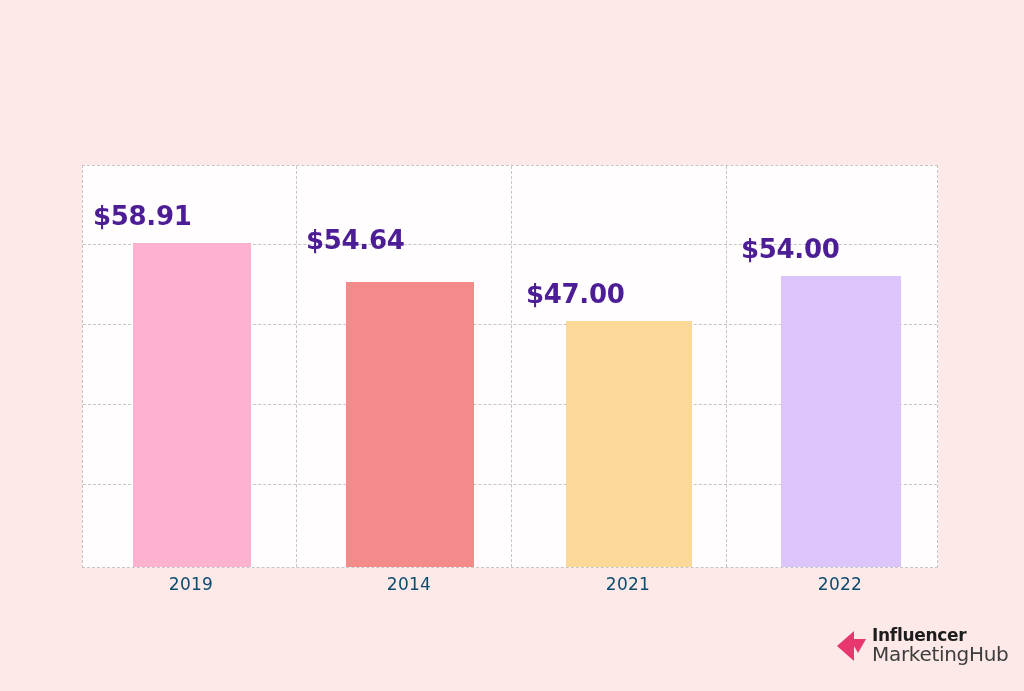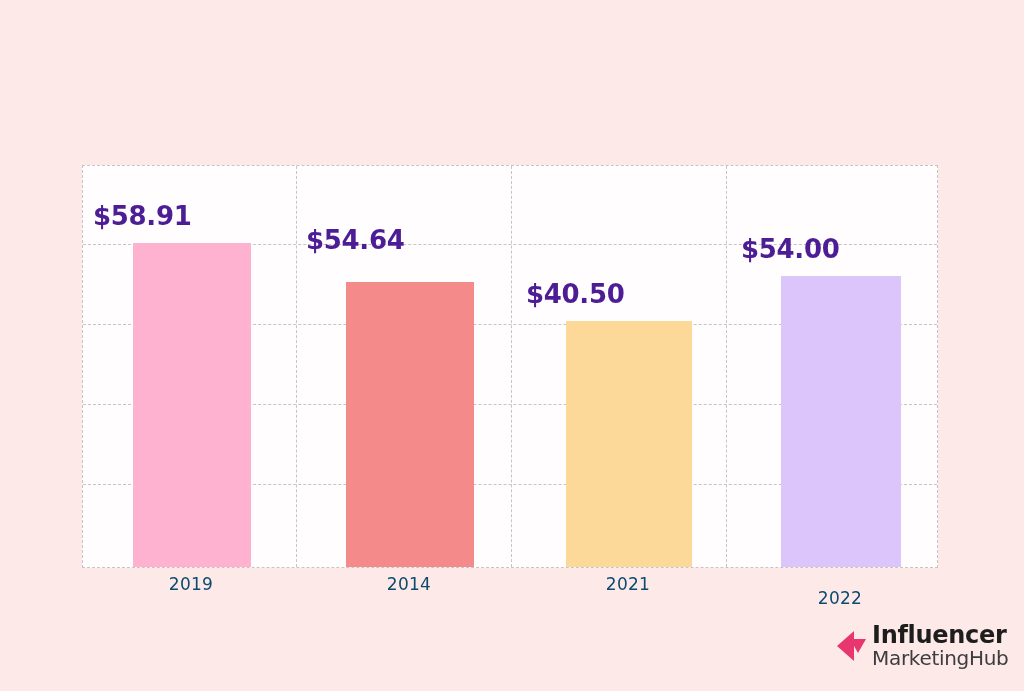--- a/index.html
+++ b/index.html
@@ -126,21 +126,21 @@
     margin-right: 2px;
     position: relative;
   }
   .logo-text {
     display: flex;
     flex-direction: column;
     justify-content: center;
     line-height: 1.06;
   }
   .logo-line1 {
-    font-size: 24px;
+    font-size: 17px;
     font-weight: bold;
     color: #1d1d1d;
     letter-spacing: -0.3px;
   }
   .logo-line2 {
     font-size: 20px;
     color: #3d3d3d;
     letter-spacing: -0.3px;
   }
 </style>
@@ -168,36 +168,36 @@
         <div class="bar-label" style="bottom:336px;">$58.91</div>
       </div>
 
       <div class="bar-group" style="left:263px; width:128px;">
         <div class="bar" style="height:285px; background:#f58a8a;"></div>
         <div class="bar-label" style="bottom:312px;">$54.64</div>
       </div>
 
       <div class="bar-group" style="left:483px; width:126px;">
         <div class="bar" style="height:246px; background:#fcd998;"></div>
-        <div class="bar-label" style="bottom:258px;">$40.50</div>
+        <div class="bar-label" style="bottom:258px;">$47.00</div>
       </div>
 
       <div class="bar-group" style="left:698px; width:120px;border-radius:30px;">
         <div class="bar" style="height:291px; background:#dcc5fb;"></div>
         <div class="bar-label" style="bottom:303px;">$54.00</div>
       </div>
 
     </div>
   </div>
 
   <div class="cat-axis">
     <div class="cat-label" style="left:49px;  width:120px;">2019</div>
     <div class="cat-label" style="left:263px; width:128px;">2014</div>
     <div class="cat-label" style="left:483px; width:126px;">2021</div>
-    <div class="cat-label" style="left:698px; width:120px;margin-top:14px;">2022</div>
+    <div class="cat-label" style="left:698px; width:120px;">2022</div>
   </div>
 
   <div class="logo">
     <div class="logo-mark">
       <svg width="34" height="34" viewBox="0 0 34 34" aria-hidden="true">
         <polygon points="1,17 18,2 18,32" fill="#e8376f"></polygon>
         <polygon points="14,10 30,10 22,24" fill="#e8376f"></polygon>
       </svg>
     </div>
     <div class="logo-text">

